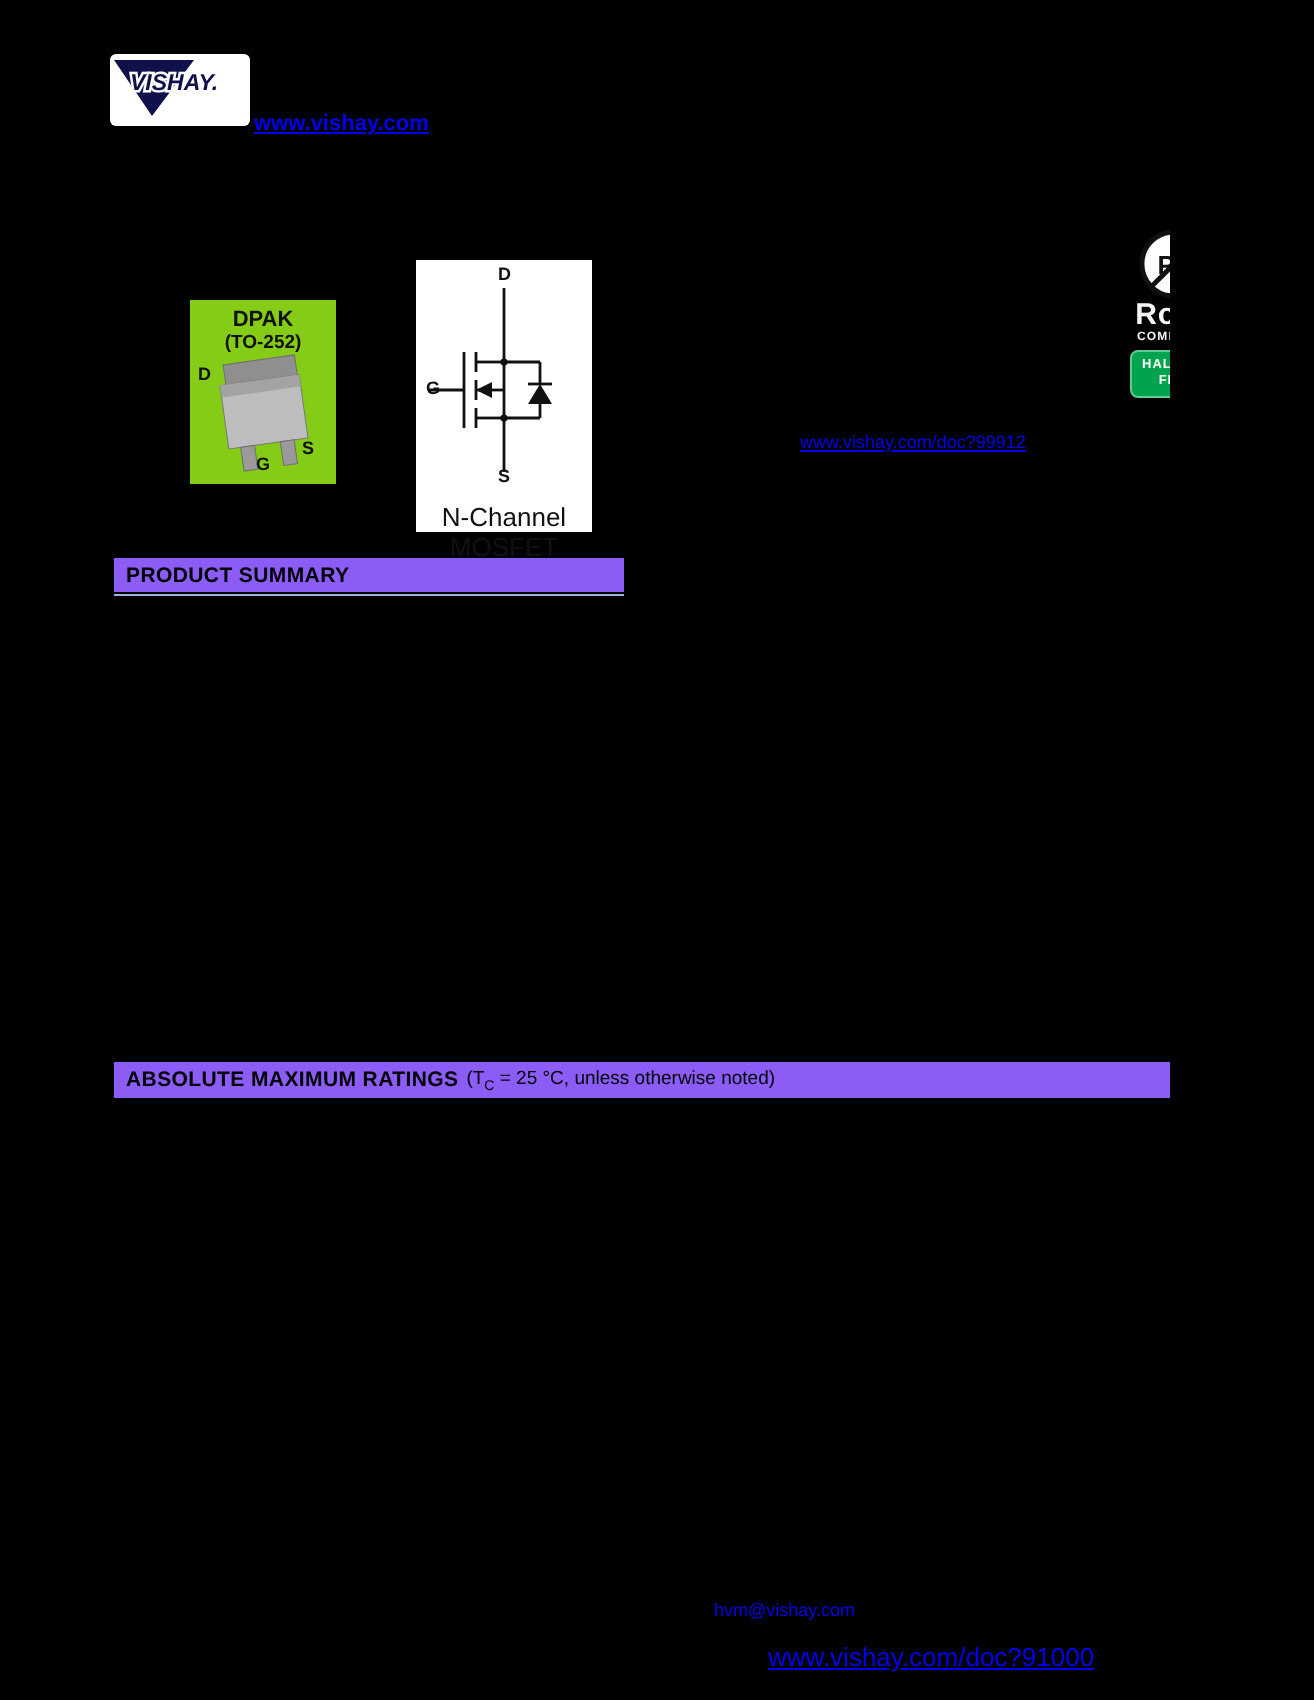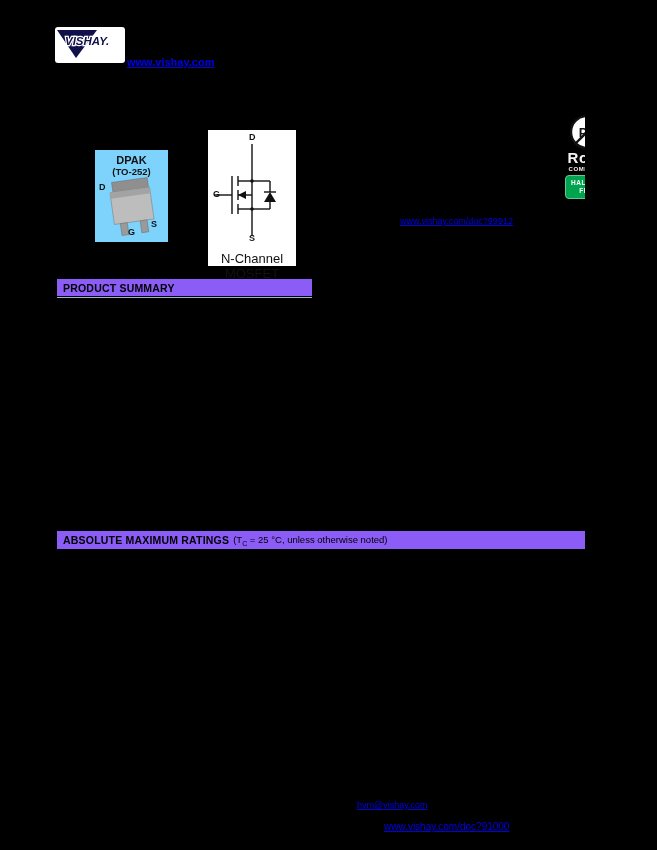--- a/index.html
+++ b/index.html
@@ -5,21 +5,21 @@
   html,body{margin:0;padding:0;background:#000;}
   .page{
     position:relative;width:585px;height:850px;background:#000000;
     font-family:"Liberation Sans", sans-serif;overflow:hidden;
   }
   .abs{position:absolute;}
   
   .logo-box{left:55px;top:27px;width:70px;height:36px;background:#ffffff;border-radius:3px;}
   .header-link{left:127px;top:56px;font-size:11px;font-weight:bold;color:#0000ee;text-decoration:underline;cursor:pointer;}
   
-  .dpak-box{left:95px;top:150px;width:73px;height:92px;background:#7dd3fc;text-align:center;}
+  .dpak-box{left:95px;top:150px;width:73px;height:92px;background:#84cc16;text-align:center;}
   .dpak-title{margin-top:4px;font-size:11px;font-weight:bold;color:#111;}
   .dpak-sub{font-size:9.5px;font-weight:bold;color:#111;}
   .dpak-svg{position:absolute;left:0;top:26px;}
   .pin-label{position:absolute;font-size:9px;font-weight:bold;color:#111;}
   
   .mosfet-box{left:208px;top:130px;width:88px;height:136px;background:#ffffff;}
   .mosfet-svg{position:absolute;left:0;top:8px;}
   .mosfet-caption{position:absolute;left:0;top:121px;width:100%;text-align:center;font-size:13px;color:#111;}
   
   .pb-icon{left:568px;top:113px;}
@@ -33,22 +33,22 @@
   
   .bar{background:#8b5cf6;display:flex;align-items:center;padding-left:6px;box-sizing:border-box;color:#000;}
   .bar-product{left:57px;top:279px;width:255px;height:17px;}
   .bar-ordering{left:57px;top:470px;width:543px;height:17px;}
   .bar-absmax{left:57px;top:531px;width:543px;height:18px;}
   .bar-title{font-size:10.5px;font-weight:bold;letter-spacing:0.2px;}
   .bar-cond{font-size:9.5px;font-weight:normal;margin-left:4px;}
   .bar-cond sub{font-size:7px;}
   .table-line{left:57px;top:297px;width:255px;height:1px;background:#9db3da;}
   
-  .footer-email{left:357px;top:800px;font-size:9px;color:#0000ee;text-decoration:underline;cursor:pointer;}
-  .footer-doc{left:384px;top:821px;font-size:10px;color:#0000ee;text-decoration:underline;cursor:pointer;}
+  .footer-email{left:357px;top:800px;font-size:9px;color:#0000ee;cursor:pointer;}
+  .footer-doc{left:384px;top:821px;font-size:13px;color:#0000ee;text-decoration:underline;cursor:pointer;}
 </style>
 </head>
 <body>
 
 <div class="page">
 
   <div class="abs logo-box">
     <svg width="70" height="36" viewBox="0 0 70 36">
       <polygon points="2,3 42,3 21,31" fill="#10104a"></polygon>
       <text x="10" y="18" font-size="11.5" font-weight="bold" font-style="italic" fill="#10104a" stroke="#ffffff" stroke-width="2.4" paint-order="stroke">VISHAY.</text>

